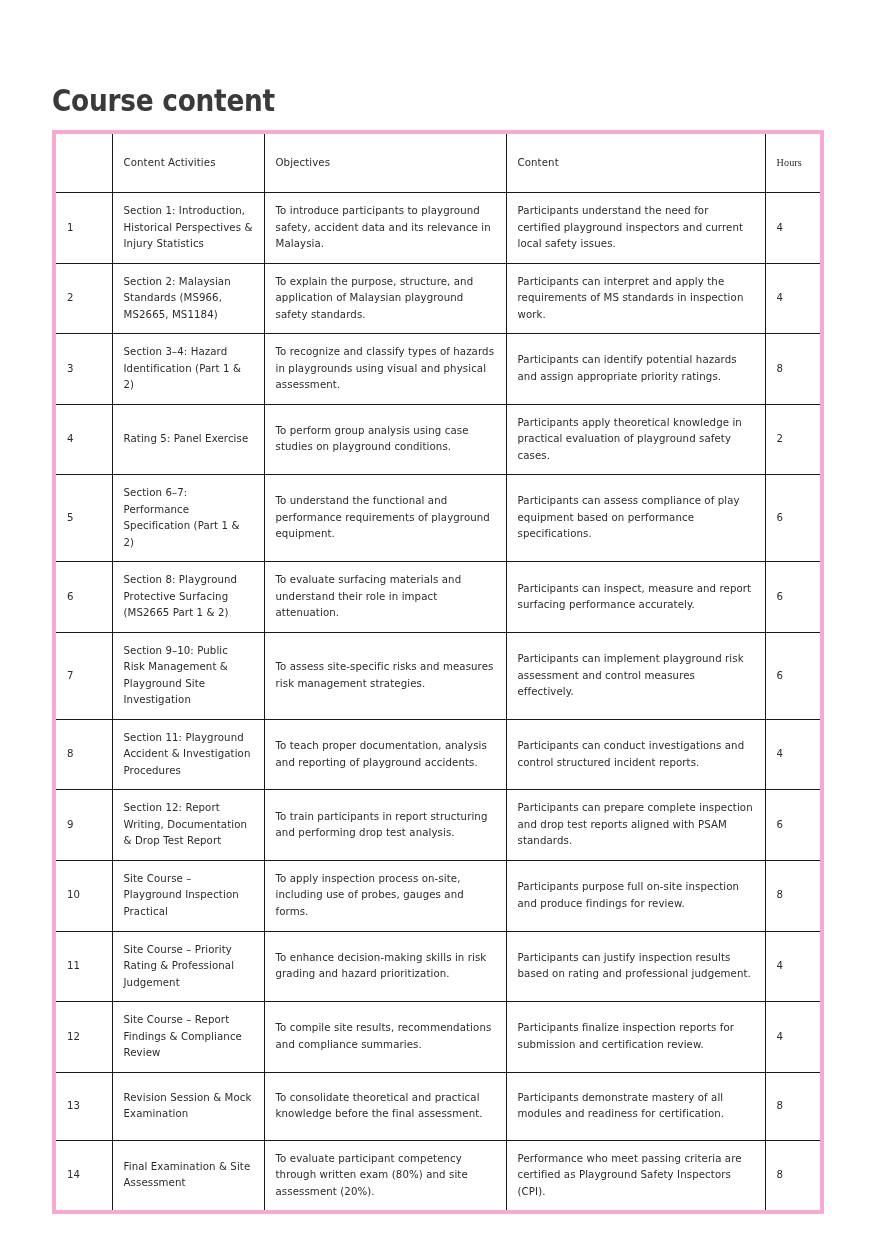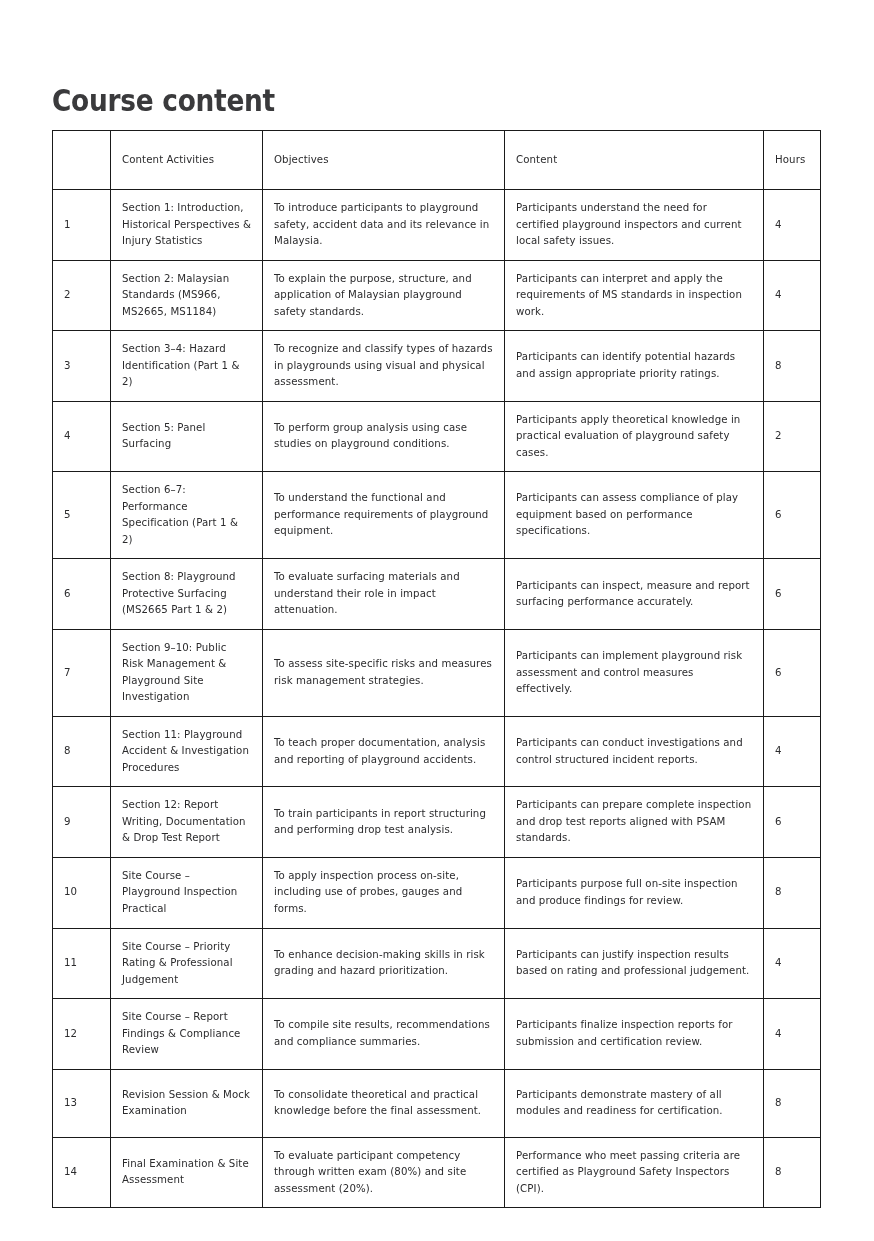--- a/index.html
+++ b/index.html
@@ -38,21 +38,21 @@
   .table-wrap {
     position: absolute;
     left: 52px;
     top: 130px;
     width: 768px;
   }
   table.course-table {
     border-collapse: collapse;
     table-layout: fixed;
     width: 768px;
-    border: 1px solid #f9a8d4;
+    border: 4px solid #f9a8d4;
   }
   table.course-table td,
   table.course-table th {
     border: 1.6px solid #1a1a1a;
     vertical-align: middle;
     padding: 10px 11px;
     font-size: 10.2px;
     line-height: 1.62;
     color: #2b2b2d;
     font-weight: 400;
@@ -72,21 +72,21 @@
   .col-obj   { width: 242px; }
   .col-out   { width: 259px; }
   .col-hrs   { width: 57px; }
 
   td.cell-no, th.cell-no,
   td.cell-hrs, th.cell-hrs {
     text-align: center;
   }
   td.cell-no { font-size: 10.6px; }
   td.cell-hrs { font-size: 10.6px; }
-  th.cell-hrs { text-align: left; padding-left: 11px; }
+  th.cell-hrs { text-align: left; padding-left: 11px; font-family: Liberation Serif, serif; }
 
   tbody tr { height: 68px; }
 </style>
 </head>
 <body>
 
 <div class="page">
 
   <h1 class="page-title">Course content</h1>
 
@@ -125,21 +125,21 @@
           </tr>
           <tr>
             <td class="cell-no">3</td>
             <td class="cell-act">Section 3–4: Hazard Identification (Part 1 &amp; 2)</td>
             <td class="cell-obj">To recognize and classify types of hazards in playgrounds using visual and physical assessment.</td>
             <td class="cell-out">Participants can identify potential hazards and assign appropriate priority ratings.</td>
             <td class="cell-hrs">8</td>
           </tr>
           <tr>
             <td class="cell-no">4</td>
-            <td class="cell-act">Section 5: Panel Surfacing</td>
+            <td class="cell-act">Rating 5: Panel Exercise</td>
             <td class="cell-obj">To perform group analysis using case studies on playground conditions.</td>
             <td class="cell-out">Participants apply theoretical knowledge in practical evaluation of playground safety cases.</td>
             <td class="cell-hrs">2</td>
           </tr>
           <tr>
             <td class="cell-no">5</td>
             <td class="cell-act">Section 6–7: Performance Specification (Part 1 &amp; 2)</td>
             <td class="cell-obj">To understand the functional and performance requirements of playground equipment.</td>
             <td class="cell-out">Participants can assess compliance of play equipment based on performance specifications.</td>
             <td class="cell-hrs">6</td>

